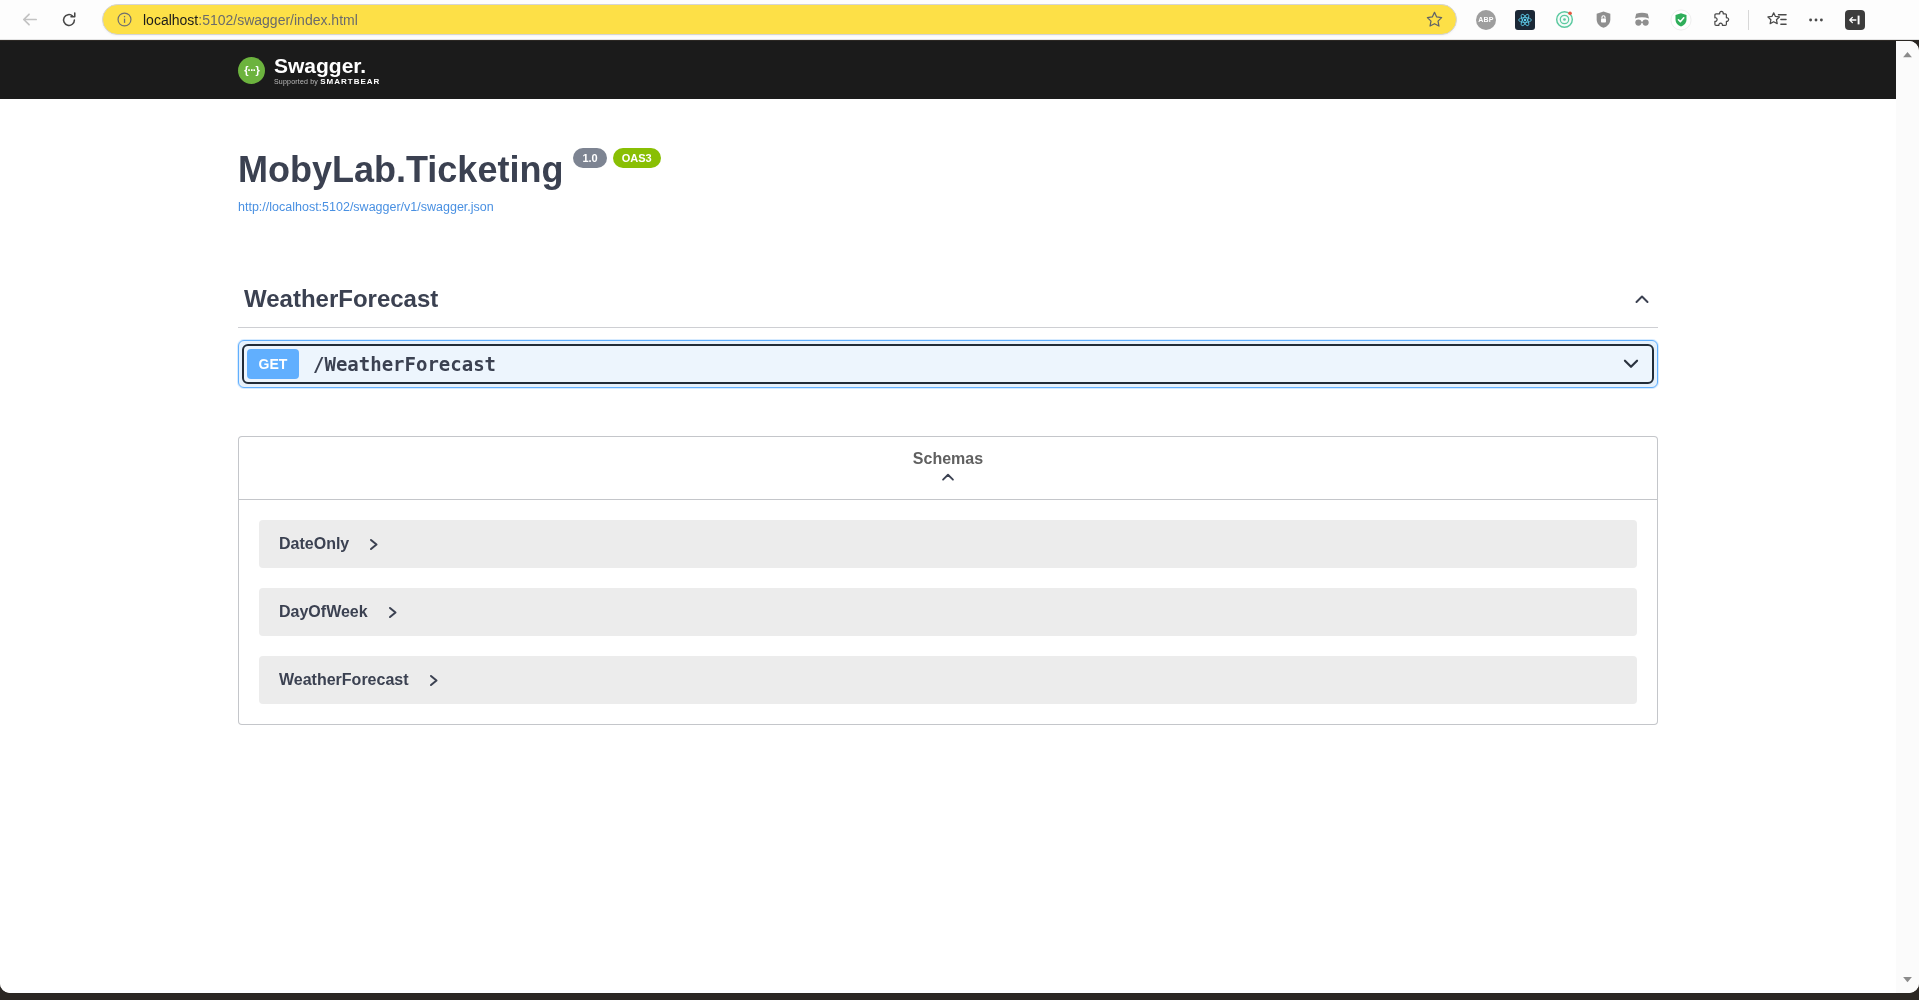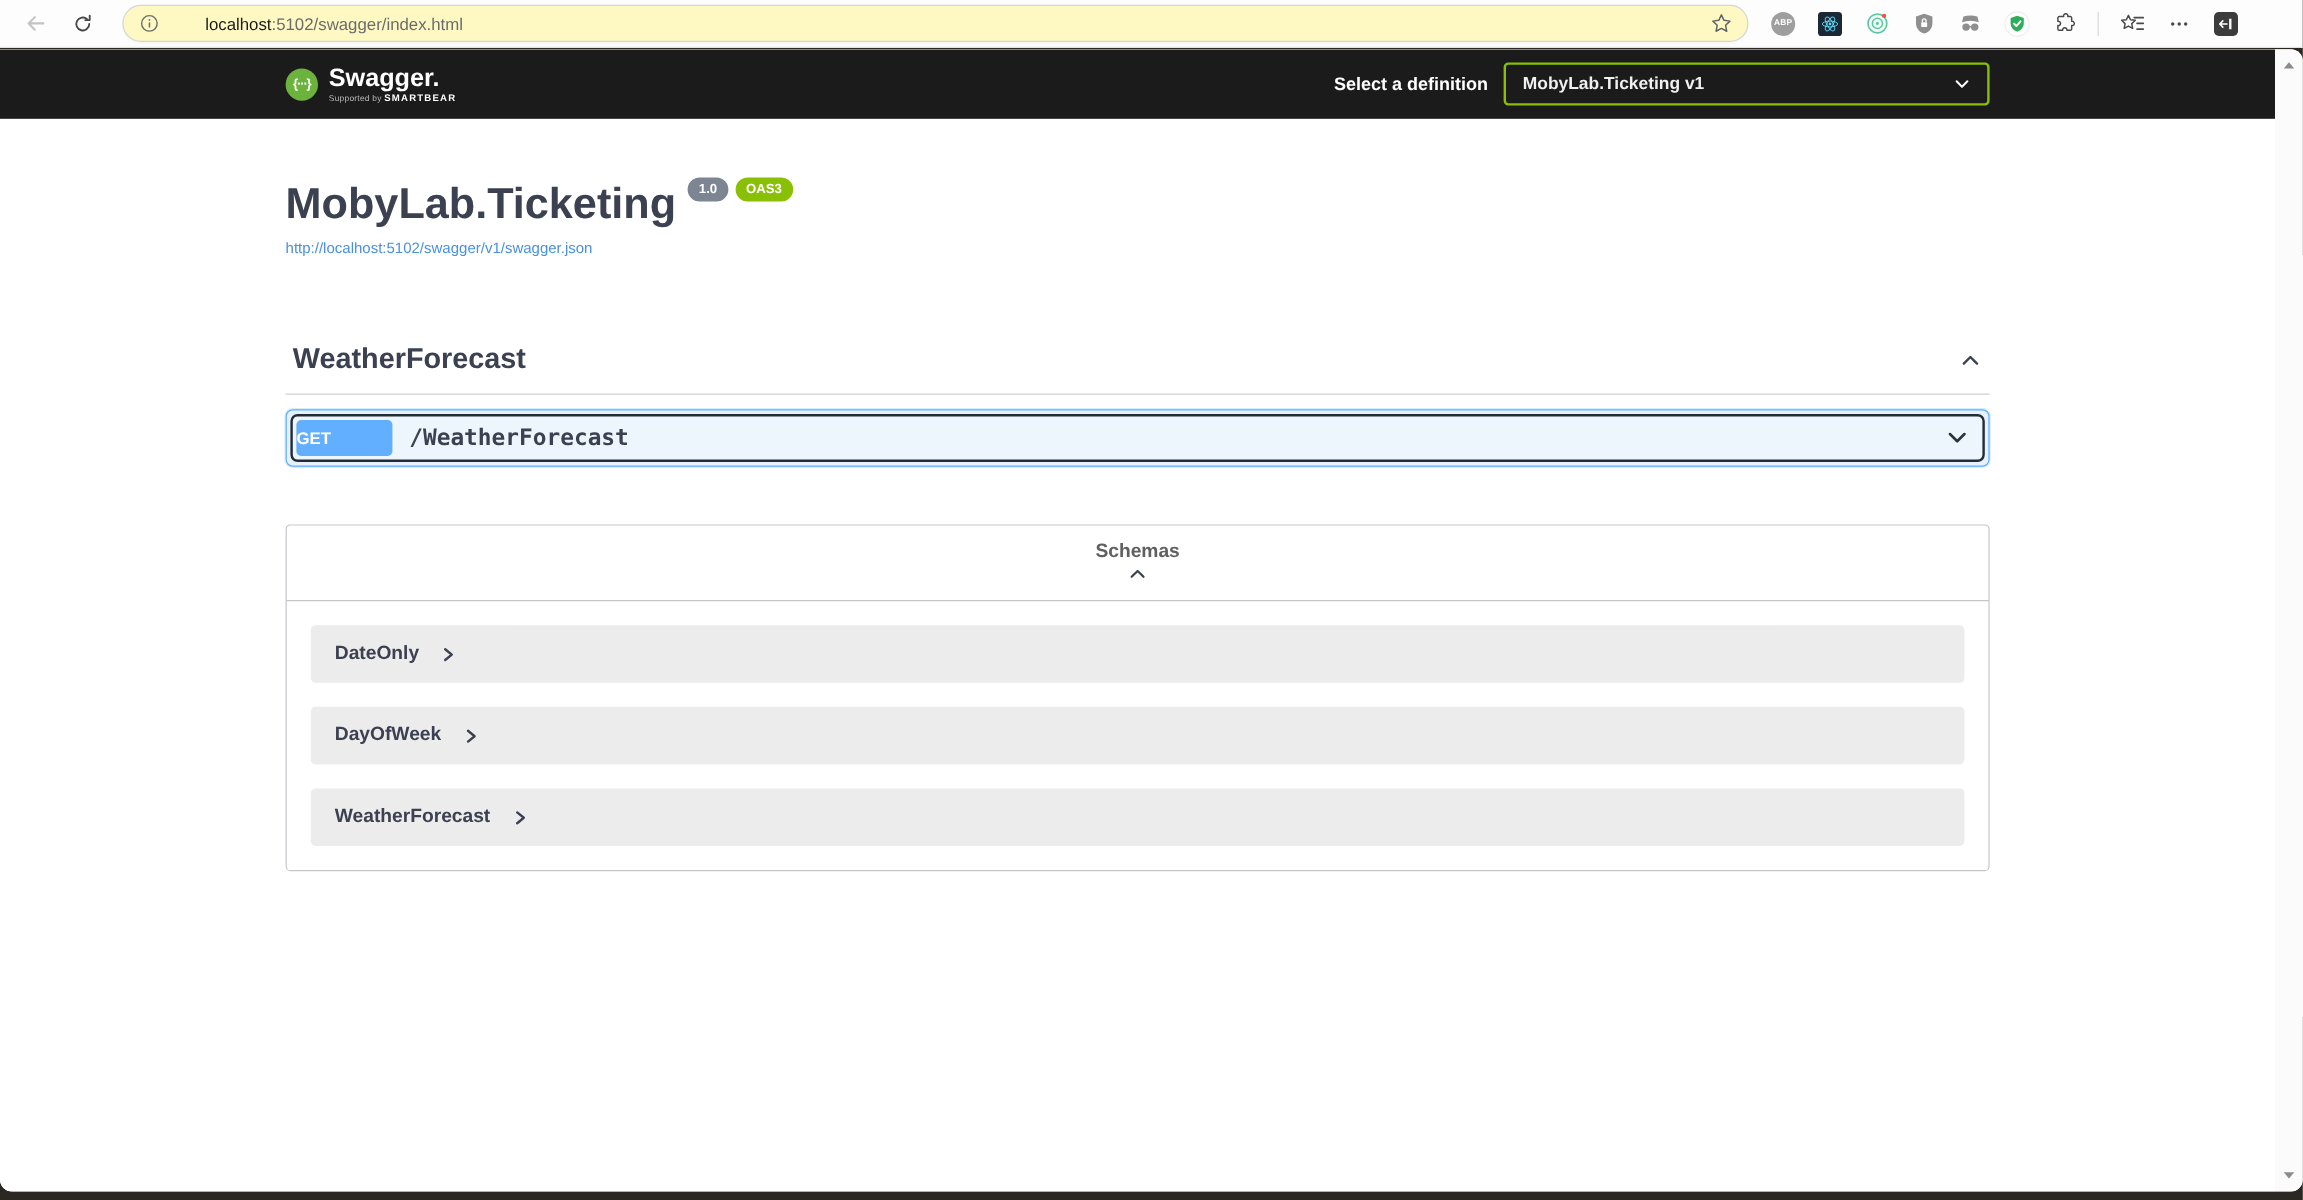--- a/index.html
+++ b/index.html
@@ -8,23 +8,23 @@
 
   
   .browser-toolbar{
     position:absolute; top:0; left:0; right:0; height:40px;
     background:#fdfdfd; border-bottom:1px solid #e3e3e3;
     display:flex; align-items:center; padding:0 16px 0 16px; z-index:5;
   }
   .nav-btn{ width:26px; height:26px; display:flex; align-items:center; justify-content:center; border-radius:4px; flex:none; }
   .nav-btn + .nav-btn{ margin-left:14px; }
   .url-pill{
-    height:31px; background:#fef9c3; border:1px solid #d5d5d5; border-radius:16px;
+    height:31px; background:#fde047; border:1px solid #d5d5d5; border-radius:16px;
     display:flex; align-items:center; padding:0 12px 0 13px; margin-left:20px;
-    flex:1; max-width:1355px; box-shadow:0 1px 2px rgba(0,0,0,.04);gap:28px;
+    flex:1; max-width:1355px; box-shadow:0 1px 2px rgba(0,0,0,.04);
   }
   .url-text{ font-size:14px; margin-left:10px; flex:1; white-space:nowrap; overflow:hidden; }
   .url-host{ color:#1b1b1b; }
   .url-rest{ color:#6b6b6b; }
   .ext-row{ display:flex; align-items:center; margin-left:18px; gap:17px; flex:none; }
   .ext-icon{ width:22px; height:22px; display:flex; align-items:center; justify-content:center; flex:none; }
   .abp-badge{ width:20px; height:20px; border-radius:50%; background:#9e9e9e; color:#fff;
     font-size:7px; font-weight:bold; display:flex; align-items:center; justify-content:center; letter-spacing:.2px;}
   .react-badge{ width:20px; height:20px; border-radius:3px; background:#1b2836; display:flex; align-items:center; justify-content:center;}
   .sidebar-badge{ width:20px; height:20px; border-radius:4px; background:#3c3c3c; display:flex; align-items:center; justify-content:center;}
@@ -79,21 +79,21 @@
 
   .opblock{
     margin-top:12px; border:1px solid #61affe; border-radius:6px;
     background:#e6f1fc; padding:3px; box-shadow:0 0 0 1px rgba(97,175,254,.25);
   }
   .opblock-summary{
     border:2px solid #222c38; border-radius:6px; background:#edf5fd;
     display:flex; align-items:center; padding:3px 10px 3px 3px; cursor:pointer;
   }
   .method-badge{
-    width:80px; text-align:left; background:#61affe; color:#fff;
+    width:52px; text-align:center; background:#61affe; color:#fff;
     font-size:14px; font-weight:bold; border-radius:4px; padding:7px 0; flex:none;
   }
   .op-path{ font-family:"DejaVu Sans Mono", monospace; font-size:19px; font-weight:bold;
     color:#3b4151; margin-left:14px; flex:1; }
 
   .schemas-section{
     margin-top:48px; border:1px solid rgba(59,65,81,.3); border-radius:4px; background:#fff;
   }
   .schemas-header{ display:flex; align-items:center; justify-content:space-between;
     padding:13px 20px; border-bottom:1px solid rgba(59,65,81,.3); cursor:pointer;flex-direction:column; }
@@ -229,29 +229,20 @@
       <div class="sw-topbar-wrap">
         <a class="sw-logo">
           <span class="sw-logo-circle">
             <span>{···}</span>
           </span>
           <span class="sw-logo-textcol">
             <span class="sw-logo-name">Swagger.</span>
             <span class="sw-logo-tag"><span>Supported by </span><b>SMARTBEAR</b></span>
           </span>
         </a>
-        <div class="sw-def">
-          <span class="sw-def-label">Select a definition</span>
-          <div class="sw-select">
-            <span>MobyLab.Ticketing v1</span>
-            <svg width="18" height="18" viewBox="0 0 20 20">
-              <path d="M5 7.5 L10 12.5 L15 7.5" stroke="#fff" stroke-width="1.8" fill="none" stroke-linecap="round" stroke-linejoin="round"></path>
-            </svg>
-          </div>
-        </div>
       </div>
     </div>
 
     <div class="wrapper">
 
       <div class="info-block">
         <div>
           <span class="api-title">MobyLab.Ticketing</span><span class="badge badge-version">1.0</span><span class="badge badge-oas">OAS3</span>
         </div>
         <a class="spec-link">http://localhost:5102/swagger/v1/swagger.json</a>

